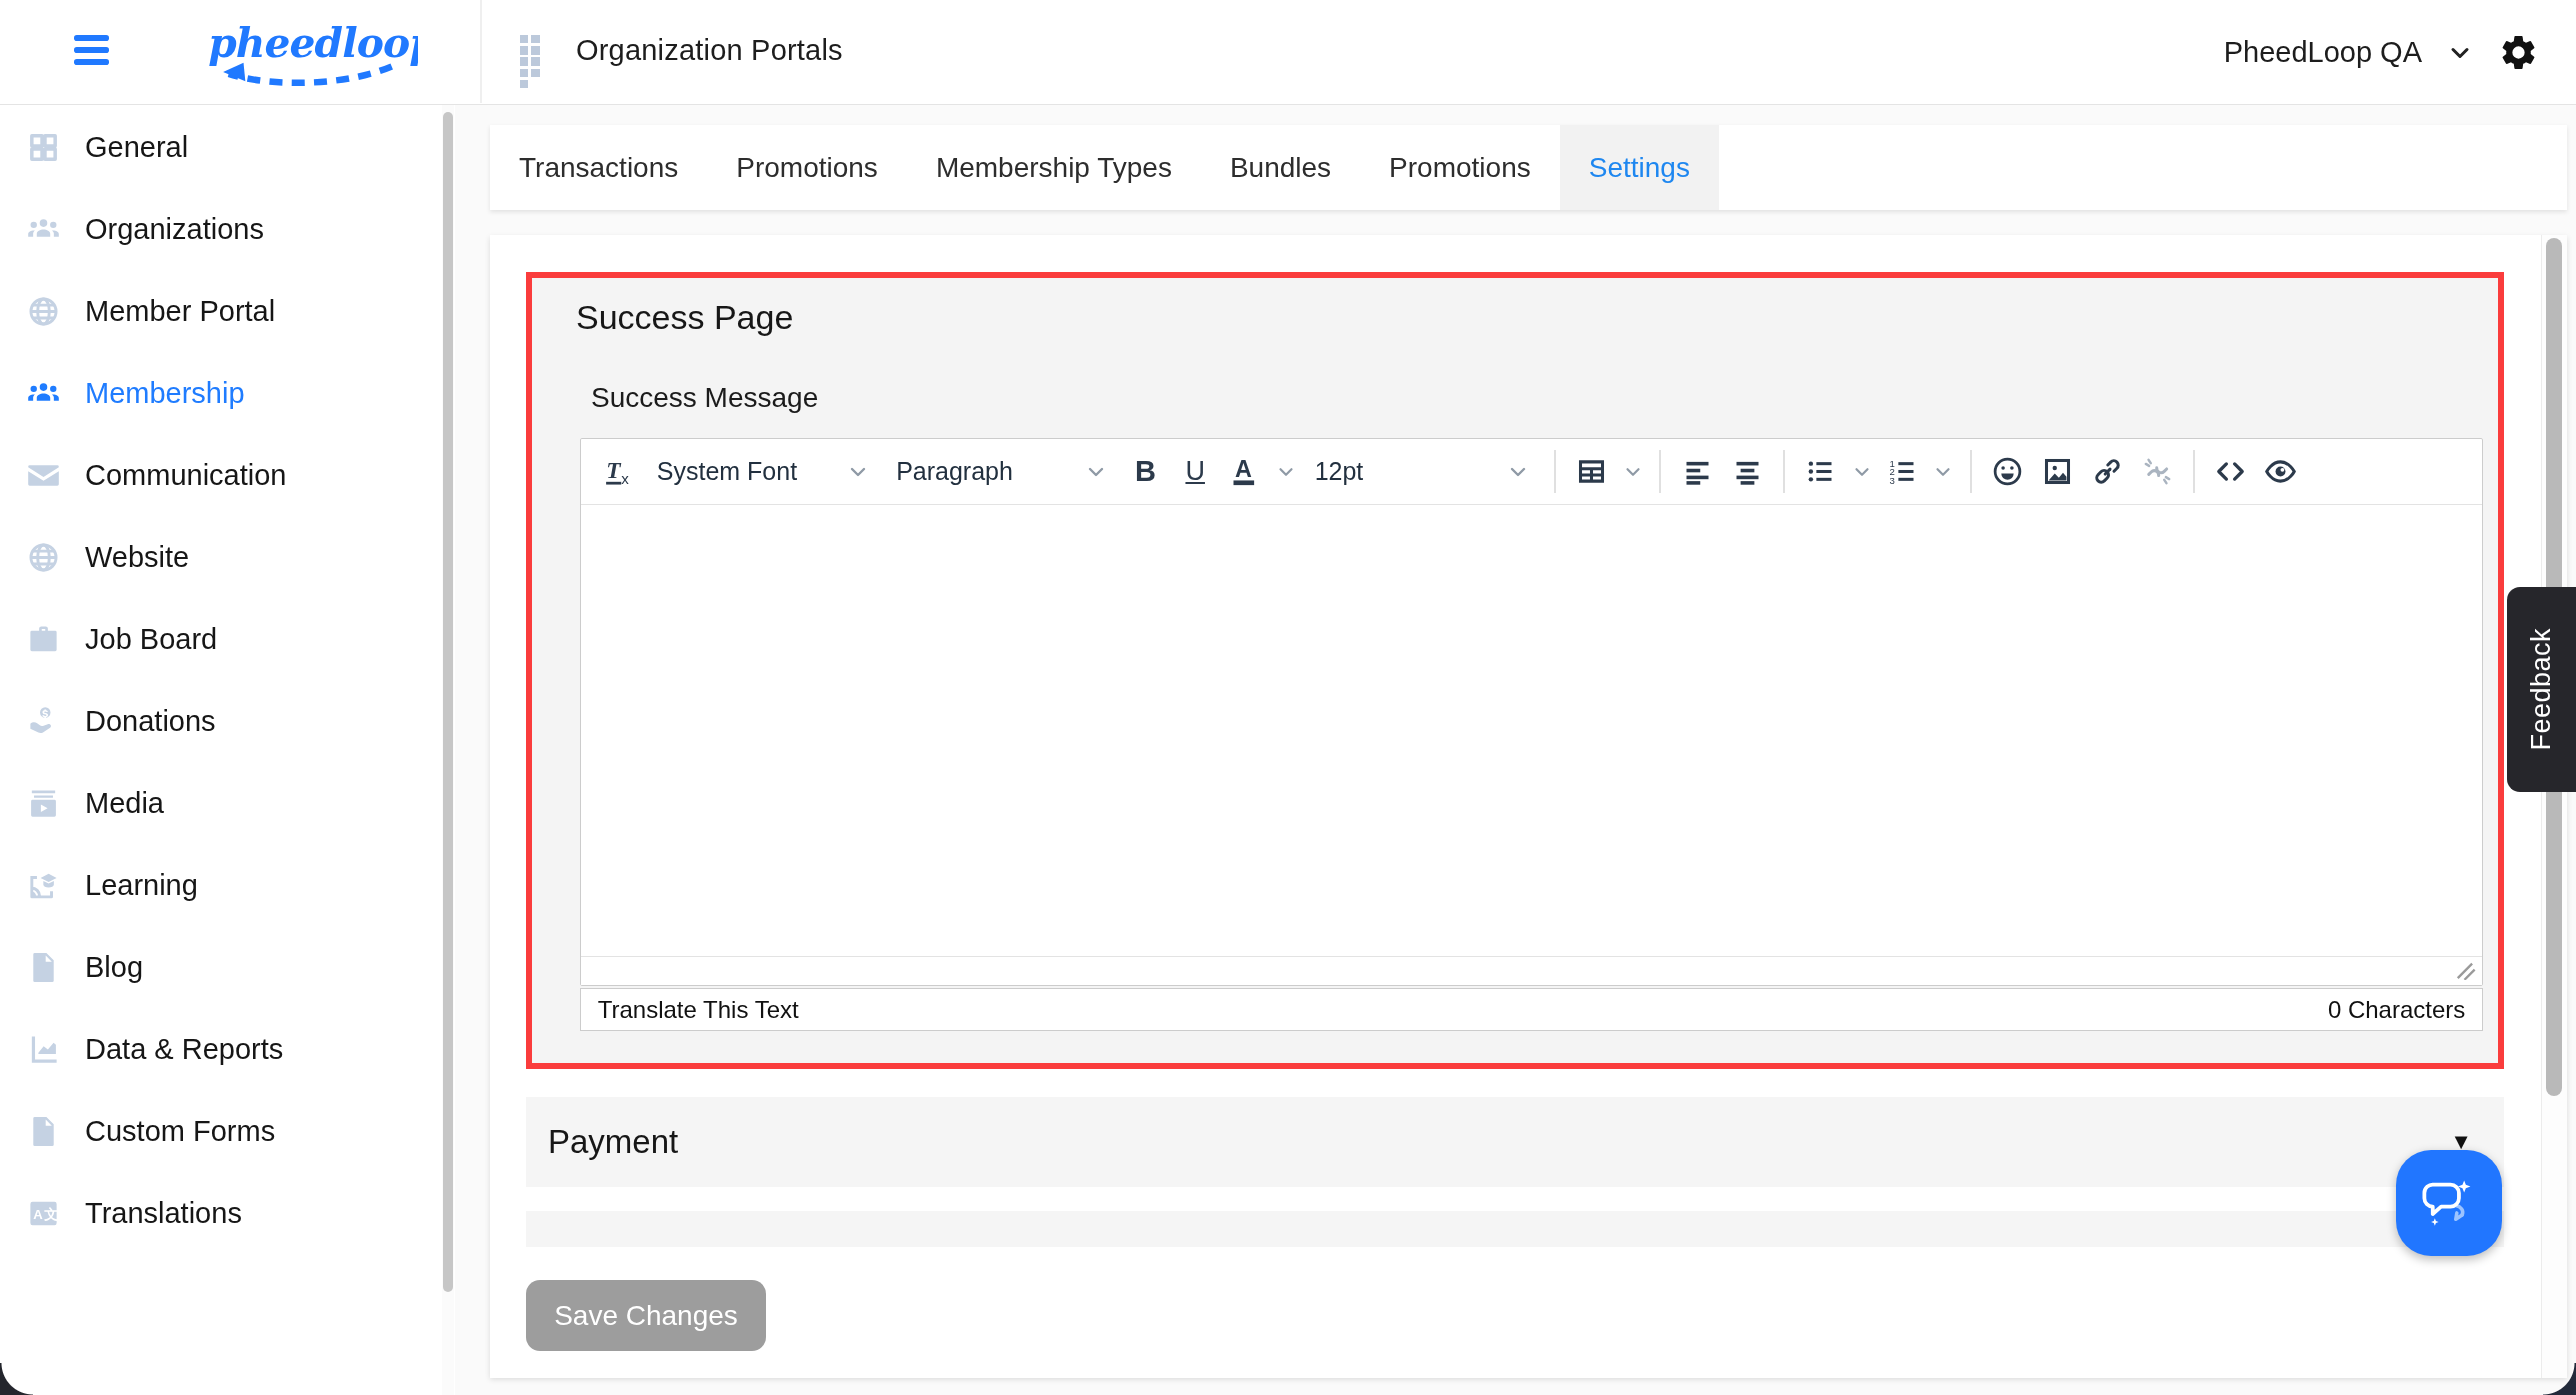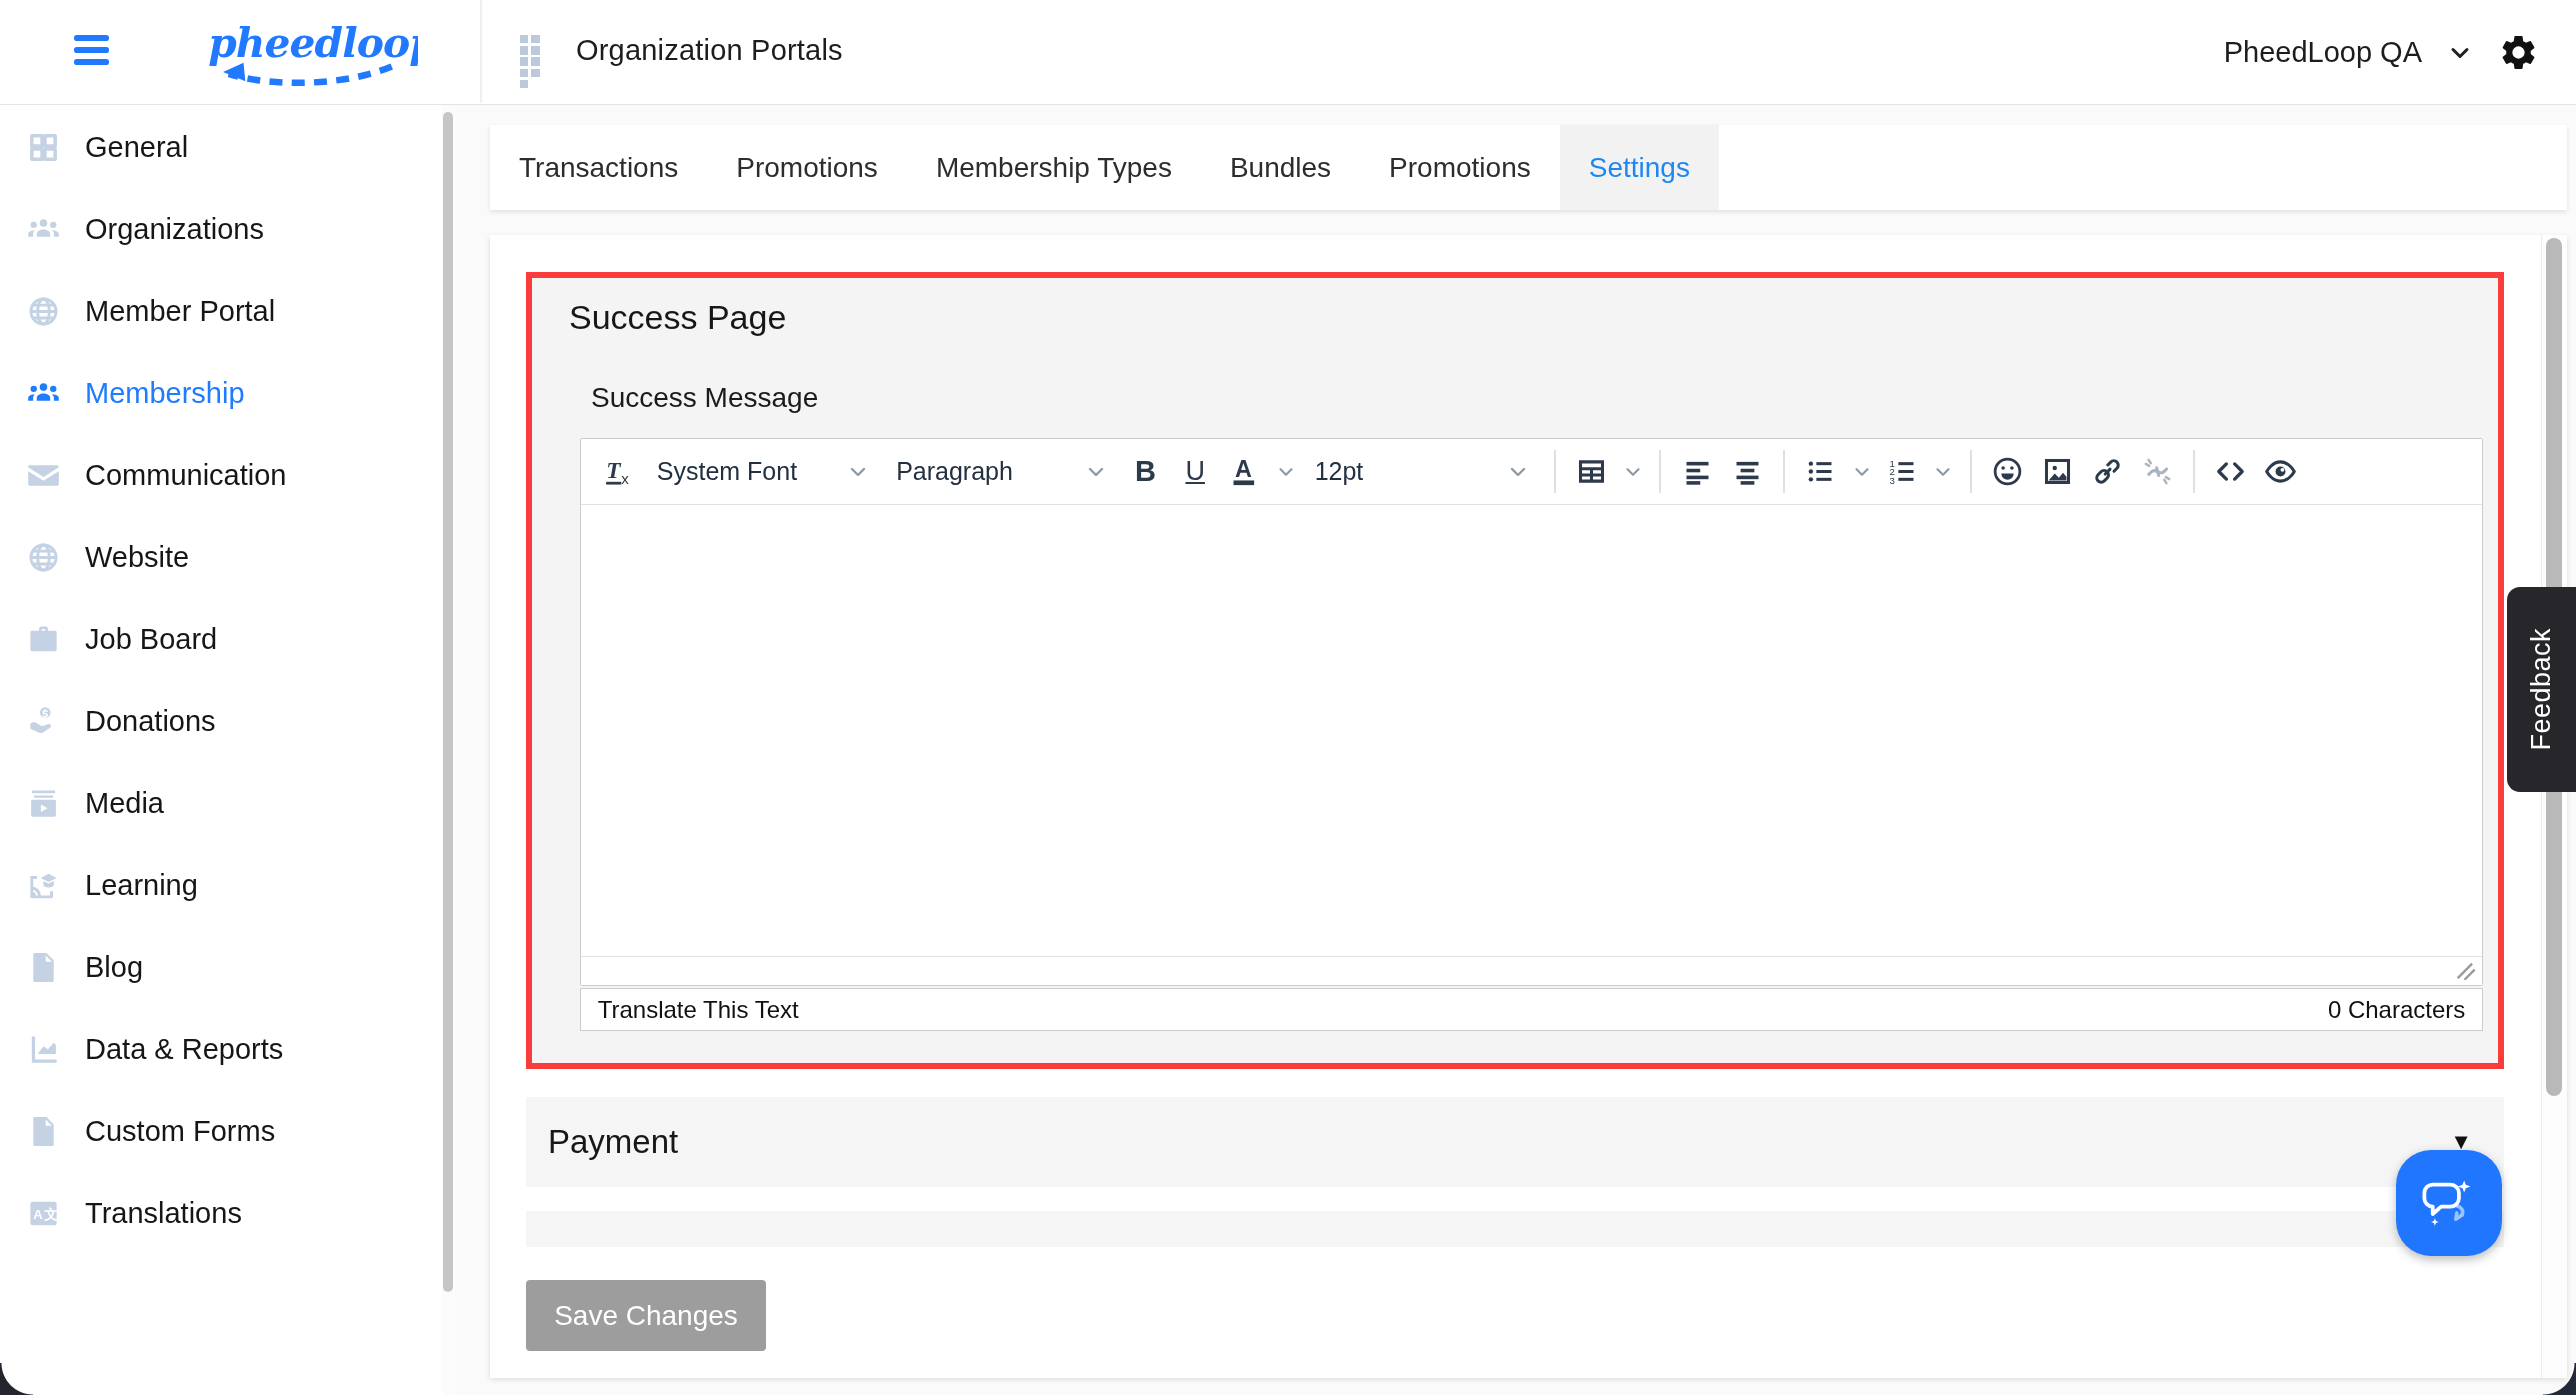--- a/index.html
+++ b/index.html
@@ -40,21 +40,21 @@
 
   
   .card { position:absolute; left:490px; top:235px; width:2077px; height:1143px; background:#ffffff;
           box-shadow:0 1.9px 5.6px rgba(0,0,0,0.13); z-index:5; }
   .card-scroll { position:absolute; right:0; top:0; width:26px; height:1143px; background:#fdfdfd; border-left:1.9px solid #ececec; }
   .card-thumb { position:absolute; right:4.6px; top:2.8px; width:16.7px; height:858px; border-radius:8.4px; background:#b9b9b9; }
 
   
   .redbox { position:absolute; left:36px; top:37px; width:1978px; height:797px;
             border:6.5px solid #fa3c3c; background:#f4f4f4; }
-  .sp-title { position:absolute; left:37px; top:20.4px; font-size:34px; color:#171717; font-weight:400; }
+  .sp-title { position:absolute; left:44px; top:20.4px; font-size:34px; color:#171717; font-weight:400; }
   .sm-label { position:absolute; left:59px; top:104px; font-size:28px; color:#1b1b1b; }
 
   
   .editor { position:absolute; left:48px; top:160px; width:1903px; height:548px; background:#ffffff;
             border:1.9px solid #cccccc; border-radius:1.9px; display:flex; flex-direction:column; }
   .toolbar { height:66px; flex:0 0 66px; border-bottom:1.9px solid #e3e3e3; display:flex; align-items:center; padding:0 13px; }
   .tbtn { height:50px; min-width:46px; display:flex; align-items:center; justify-content:center; margin:0 1.9px;
           color:#2c3a4b; cursor:pointer; border-radius:3.7px; }
   .tbtn svg { display:block; }
   .tbtn.disabled { color:#aab4c0; cursor:default; }
@@ -72,21 +72,21 @@
   .translate-bar .t-left { font-size:24px; color:#111111; cursor:pointer; }
   .translate-bar .t-right { font-size:24px; color:#111111; }
 
   
   .payment { position:absolute; left:36px; top:862px; width:1978px; height:90px; background:#f5f5f5;
              display:flex; align-items:center; justify-content:space-between; padding:0 32px 0 22px; cursor:pointer;gap:13px; }
   .payment .p-title { font-size:33px; color:#171717; }
   .payment .p-caret { font-size:22px; color:#111111; line-height:1; }
   .strip { position:absolute; left:36px; top:976px; width:1978px; height:36px; background:#f5f5f5; }
   .save-btn { position:absolute; left:36px; top:1045px; width:240px; height:71px; background:#9d9d9d; border:none;
-              border-radius:4px; color:#ffffff; font-size:28px; font-family:"Liberation Sans",sans-serif; cursor:pointer; }
+              border-radius:14px; color:#ffffff; font-size:28px; font-family:"Liberation Sans",sans-serif; cursor:pointer; }
 
   
   .feedback { position:absolute; right:0; top:587px; width:69px; height:205px; background:#26262b;
               border-radius:13px 0 0 13px; display:flex; align-items:center; justify-content:center;
               z-index:40; cursor:pointer; }
   .feedback span { writing-mode:vertical-rl; transform:rotate(180deg); color:#ffffff; font-size:27px; letter-spacing:0.5px; }
 
   
   .chat-fab { position:absolute; left:2396px; top:1150px; width:106px; height:106px; background:#2176ff;
               border-radius:35px; box-shadow:0 3.7px 9.3px rgba(0,0,0,0.25); display:flex; align-items:center;

